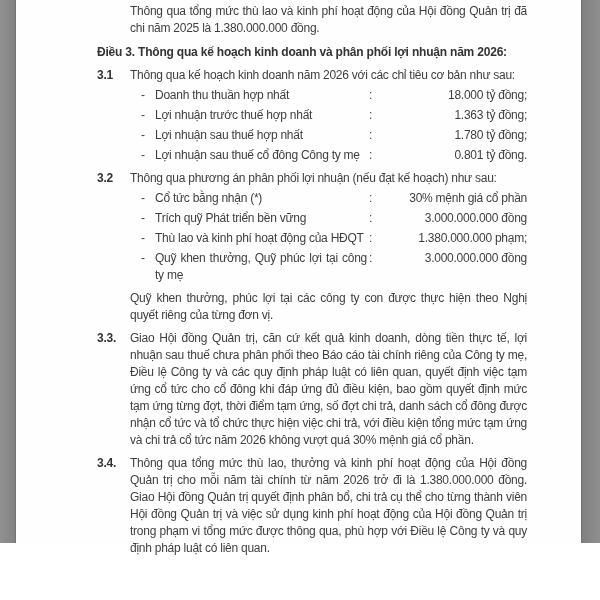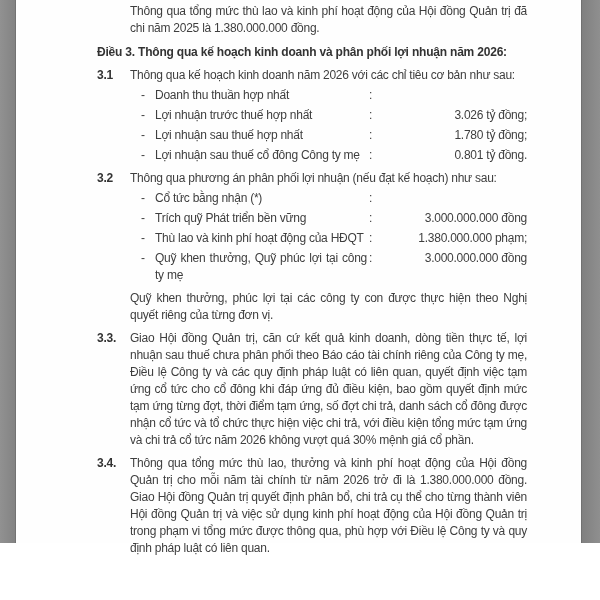--- a/index.html
+++ b/index.html
@@ -50,27 +50,28 @@
     <div id="sections">
   <div class="section">
     <span class="num">3.1</span>
     <div class="body">
       <p class="text">Thông qua kế hoạch kinh doanh năm 2026 với các chỉ tiêu cơ bản như sau:</p>
       <div class="items">
   <div class="item">
     <span class="dash">-</span>
     <span class="label">Doanh thu thuần hợp nhất</span>
     <span class="colon">:</span>
+    <span class="value">18.000 tỷ đồng;</span>
   </div>
 
   <div class="item">
     <span class="dash">-</span>
     <span class="label">Lợi nhuận trước thuế hợp nhất</span>
     <span class="colon">:</span>
-    <span class="value">3.026 tỷ đồng;</span>
+    <span class="value">1.363 tỷ đồng;</span>
   </div>
 
   <div class="item">
     <span class="dash">-</span>
     <span class="label">Lợi nhuận sau thuế hợp nhất</span>
     <span class="colon">:</span>
     <span class="value">1.780 tỷ đồng;</span>
   </div>
 
   <div class="item">
@@ -86,20 +87,21 @@
 
   <div class="section">
     <span class="num">3.2</span>
     <div class="body">
       <p class="text">Thông qua phương án phân phối lợi nhuận (nếu đạt kế hoạch) như sau:</p>
       <div class="items">
   <div class="item">
     <span class="dash">-</span>
     <span class="label">Cổ tức bằng nhận (*)</span>
     <span class="colon">:</span>
+    <span class="value">30% mệnh giá cổ phần</span>
   </div>
 
   <div class="item">
     <span class="dash">-</span>
     <span class="label">Trích quỹ Phát triển bền vững</span>
     <span class="colon">:</span>
     <span class="value">3.000.000.000 đồng</span>
   </div>
 
   <div class="item">

